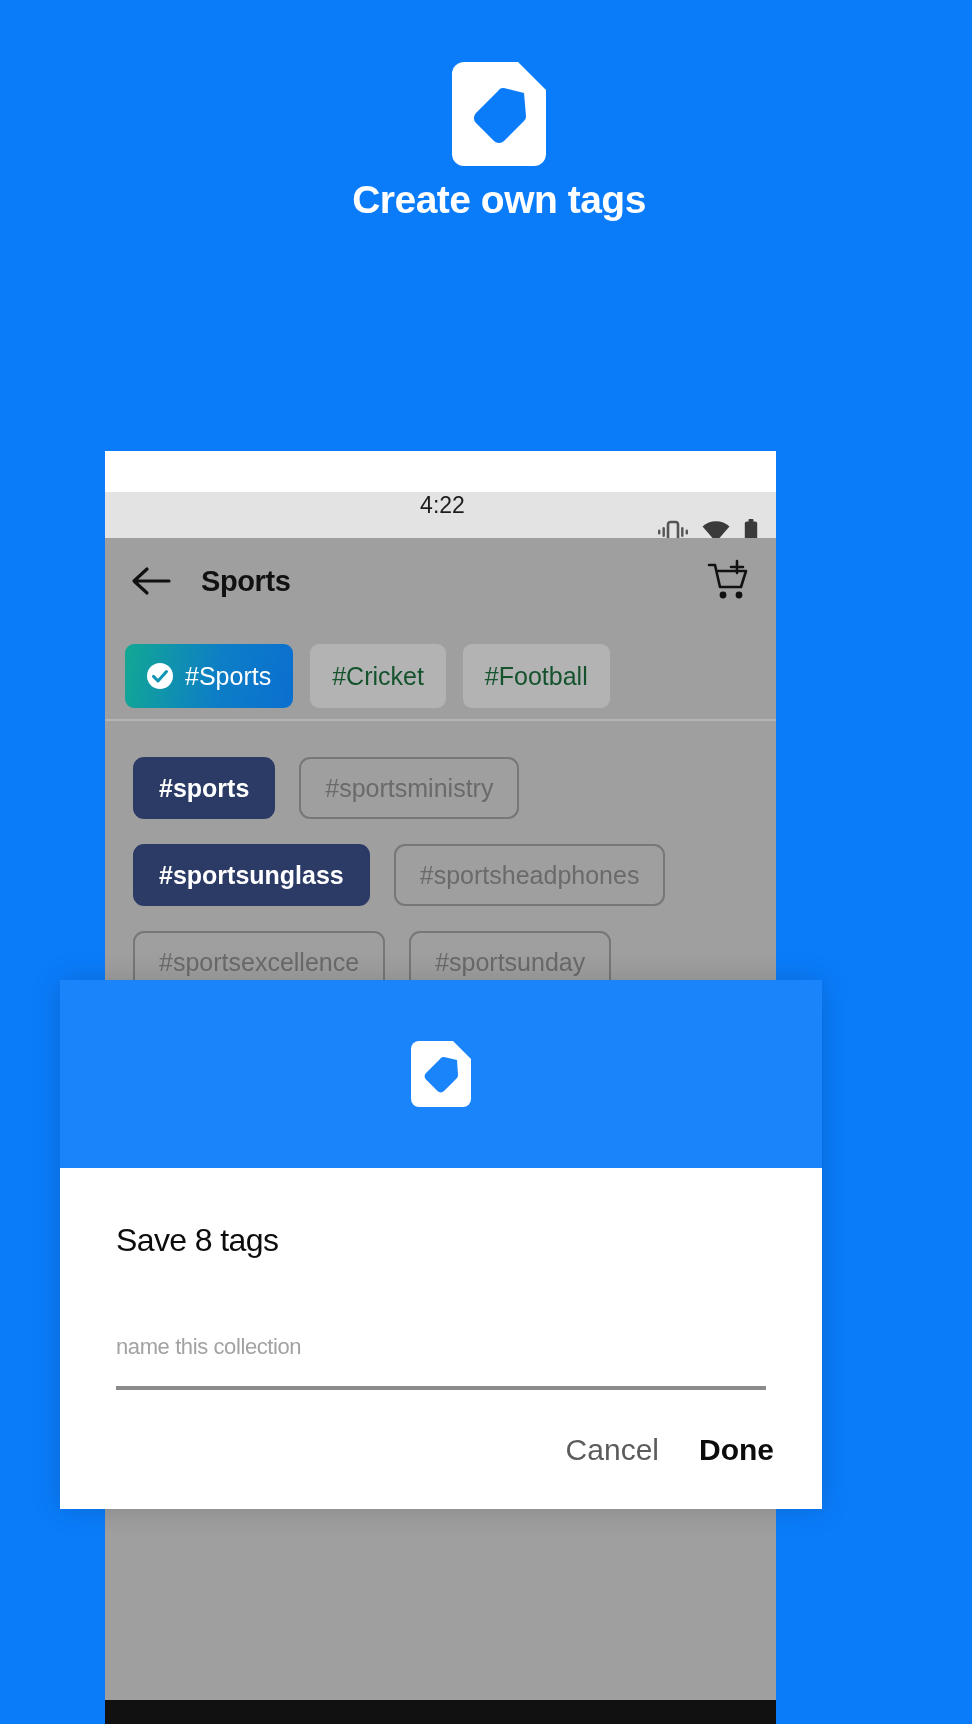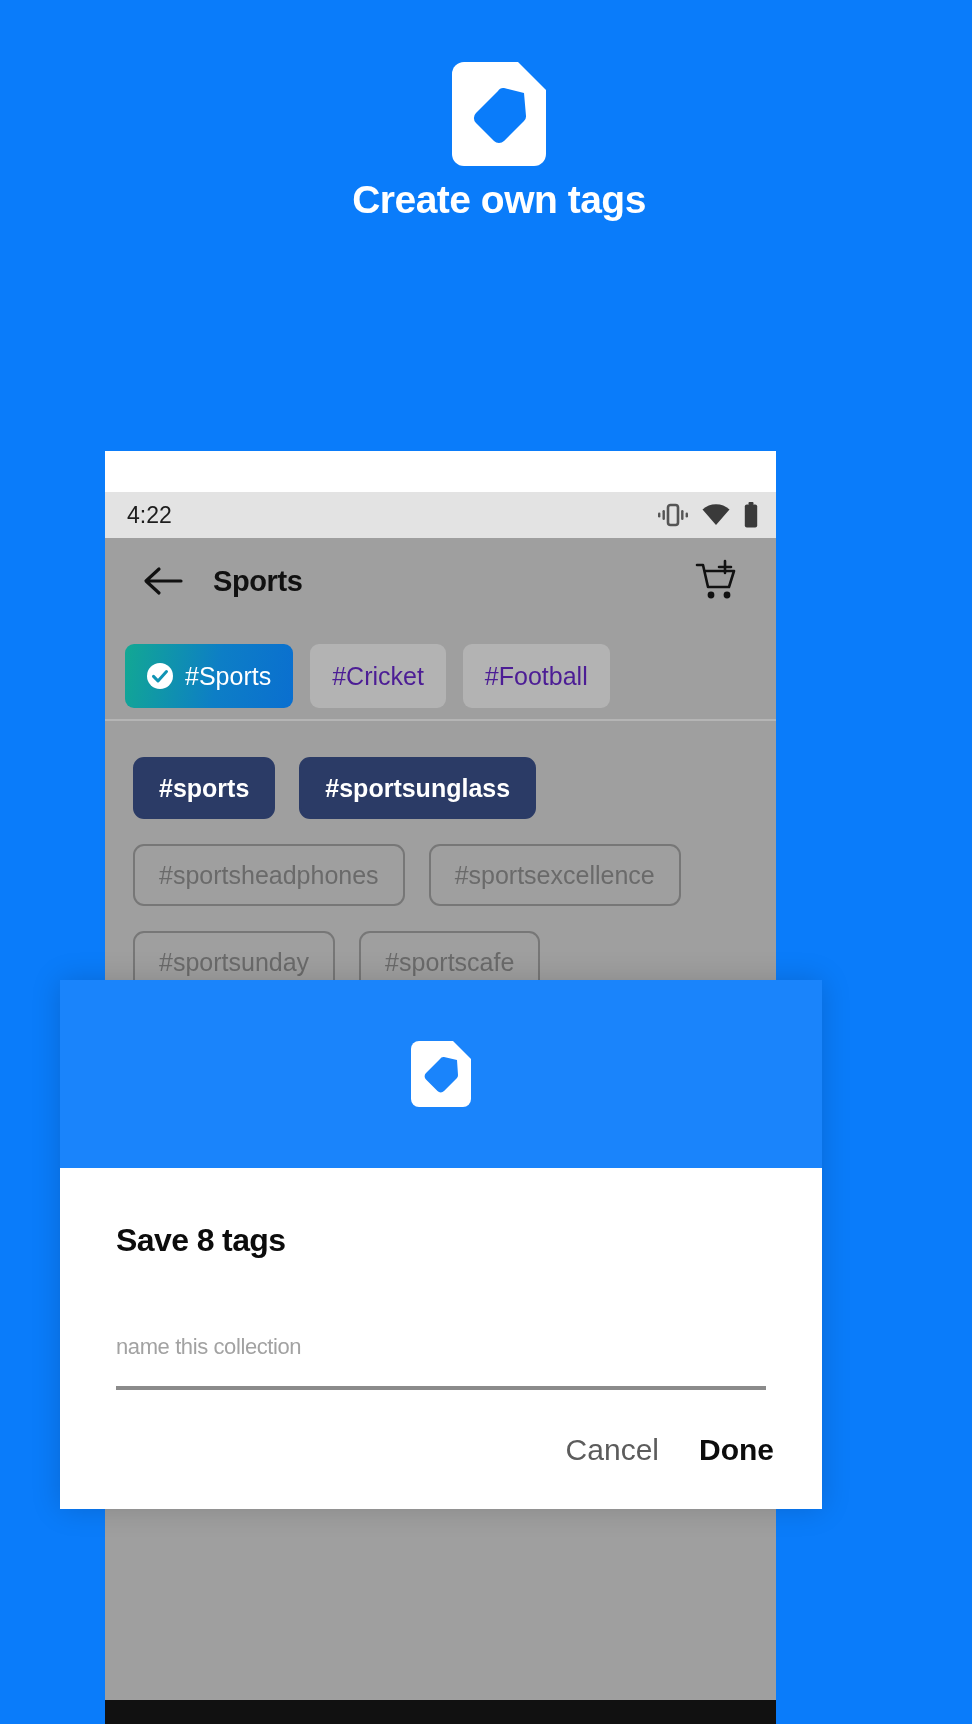--- a/index.html
+++ b/index.html
@@ -29,43 +29,44 @@
 
   
   .phone {
     position:absolute; left:105px; top:451px; width:671px; height:1273px;
     background:#ffffff; overflow:hidden;
   }
   .statusbar {
     position:absolute; left:0; top:41px; width:671px; height:46px;
     background:#e3e3e3; display:flex; align-items:center;
     padding:0 18px 0 22px;
+    flex-direction:column;
   }
   .sb-time { font-size:23px; color:#1d1d1d; font-weight:normal; letter-spacing:0; }
   .sb-icons { margin-left:auto; display:flex; align-items:center; gap:14px; }
   .sb-icons svg { display:block; }
 
   .scrim { position:absolute; left:0; top:87px; width:671px; height:1186px; background:#9f9f9f; }
 
   .appbar {
     position:absolute; left:0; top:0; width:671px; height:86px;
-    display:flex; align-items:center; padding:0 36px;
+    display:flex; align-items:center; padding:0 24px;
   }
   .back-arrow { width:44px; height:44px; display:flex; align-items:center; justify-content:center; }
   .appbar-title { font-size:29px; font-weight:bold; color:#111111; margin-left:28px; letter-spacing:-0.4px; }
   .cart-btn { margin-left:auto; width:46px; height:46px; display:flex; align-items:center; justify-content:center; }
 
   
   .chips {
     position:absolute; left:0; top:98px; width:671px; height:80px;
     display:flex; align-items:center; gap:17px; padding-left:20px; overflow:hidden;
   }
   .chip {
     height:64px; border-radius:9px; display:flex; align-items:center;
-    padding:0 22px; gap:12px; font-size:25px; color:#4c1d95;
+    padding:0 22px; gap:12px; font-size:25px; color:#14532d;
     background:#b3b3b3; white-space:nowrap; flex:0 0 auto;
   }
   .chip.active {
     background:linear-gradient(100deg,#12a893 0%,#0d7ec6 55%,#0a6fd0 100%);
     color:#ffffff;
   }
   .chip .check { width:26px; height:26px; flex:0 0 auto; }
 
   .chips-divider { position:absolute; left:0; top:181px; width:671px; height:2px; background:#b5b5b5; }
 
@@ -90,21 +91,21 @@
     position:absolute; left:60px; top:980px; width:762px; height:529px;
     background:#ffffff; box-shadow:0 0 28px rgba(0,0,0,0.16);
   }
   .dialog-head {
     position:absolute; left:0; top:0; width:762px; height:188px;
     background:#1a84fb; display:flex; align-items:center; justify-content:center;
   }
   .dialog-logo { width:60px; height:66px; }
   .dialog-body { position:absolute; left:0; top:188px; width:762px; height:341px; background:#ffffff; }
   .dialog-title {
-    position:absolute; left:56px; top:54px; font-size:32px; font-weight:bold;
+    position:absolute; left:56px; top:54px; font-size:32px; font-weight:normal;
     color:#0c0c0c; letter-spacing:-0.6px;
   }
   .dialog-input {
     position:absolute; left:56px; top:148px; width:650px; height:62px;
     font-size:22px; color:#a2a2a2; border:none; outline:none; background:transparent;
     font-family:"Liberation Sans", sans-serif; letter-spacing:-0.4px;
   }
   .dialog-input::placeholder { color:#a2a2a2; opacity:1; }
   .input-underline { position:absolute; left:56px; top:218px; width:650px; height:4px; background:#8b8b8b; }
   .dialog-actions {
@@ -191,20 +192,23 @@
       </div>
 
     </div>
 
     <div class="chips-divider"></div>
 
     <div class="tags">
       <div class="tag selected">
           <span>#sports</span>
         </div>
+      <div class="tag">
+          <span>#sportsministry</span>
+        </div>
       <div class="tag selected">
           <span>#sportsunglass</span>
         </div>
       <div class="tag">
           <span>#sportsheadphones</span>
         </div>
       <div class="tag">
           <span>#sportsexcellence</span>
         </div>
       <div class="tag">

